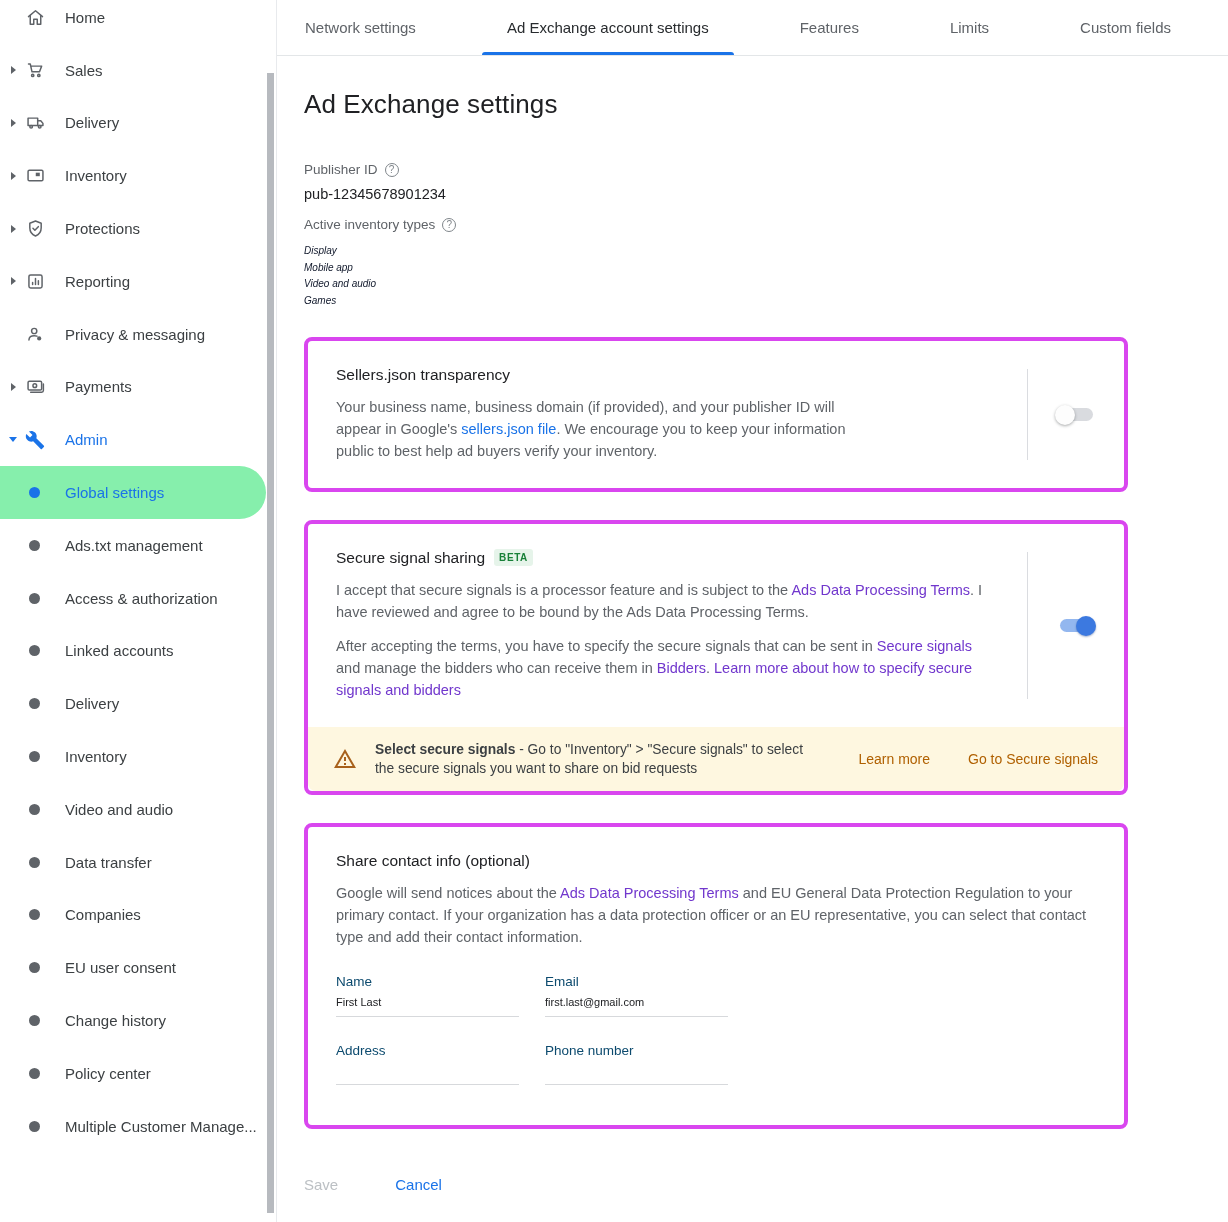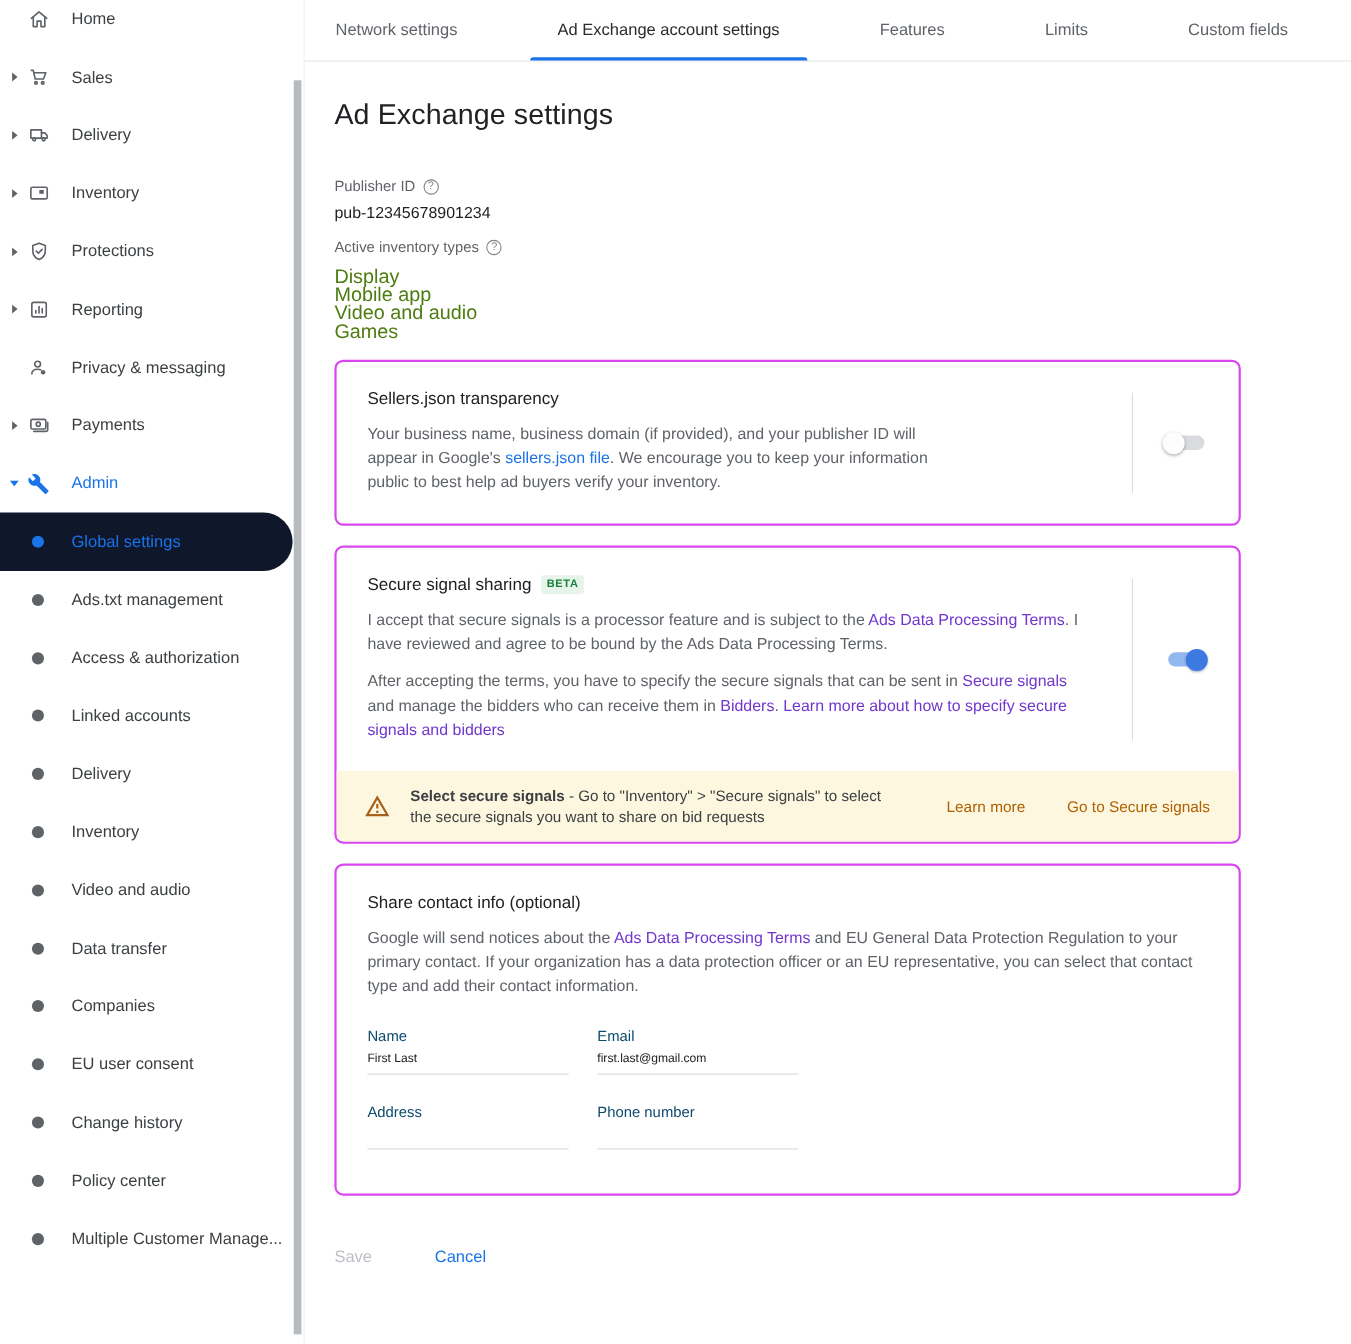--- a/index.html
+++ b/index.html
@@ -14,41 +14,41 @@
   .nav { margin-top:-9px; }
   .nav-item { position:relative; height:52.8px; display:flex; align-items:center; font-size:15px; color:#3c4043; cursor:pointer; }
   .nav-item .nav-icon { position:absolute; left:24px; width:22px; height:22px; display:flex; align-items:center; justify-content:center; }
   .nav-item .nav-label { position:absolute; left:65px; white-space:nowrap; }
   .caret-right { position:absolute; left:11px; width:0; height:0; border-top:4px solid transparent; border-bottom:4px solid transparent; border-left:5px solid #5f6368; }
   .caret-down  { position:absolute; left:9px; width:0; height:0; border-left:4px solid transparent; border-right:4px solid transparent; border-top:5px solid #1a73e8; }
   .nav-item.admin { color:#1a73e8; }
   .sub-item { position:relative; height:52.8px; display:flex; align-items:center; font-size:15px; color:#3c4043; cursor:pointer; }
   .sub-item .bullet { position:absolute; left:29px; width:11px; height:11px; border-radius:50%; background:#5f6368; }
   .sub-item .nav-label { position:absolute; left:65px; white-space:nowrap; }
-  .sub-item.selected { width:266px; background:#0f172a; border-radius:0 28px 28px 0; color:#1a73e8; }
+  .sub-item.selected { width:266px; background:#86efac; border-radius:0 28px 28px 0; color:#1a73e8; }
   .sub-item.selected .bullet { background:#1a73e8; }
   svg.nv { stroke:#5f6368; fill:none; stroke-width:1.7; stroke-linecap:round; stroke-linejoin:round; }
 
   
   .main { position:absolute; left:277px; top:0; width:951px; height:1222px; background:#fff; }
   .tabbar { height:56px; border-bottom:1px solid #e3e6e8; display:flex; align-items:stretch; justify-content:space-between; padding:0 32px 0 3px; }
   .tab { position:relative; display:flex; align-items:center; padding:0 25px; font-size:15px; color:#5f6368; cursor:pointer; white-space:nowrap; }
   .tab.active { color:#282b2e; font-weight:500; }
   .tab.active::after { content:''; position:absolute; left:0; right:0; bottom:0; height:3px; background:#1a73e8; border-radius:3px 3px 0 0; }
 
   .content { padding:0 100px 0 27px; }
   h1.page-title { margin:33px 0 0 0; font-size:26px; font-weight:400; color:#202124; letter-spacing:.1px; }
 
   .meta { margin-top:42px; }
   .meta-label { display:flex; align-items:center; font-size:13.5px; color:#5f6368; }
   .help { display:inline-flex; align-items:center; justify-content:center; width:14px; height:14px; border:1.3px solid #80868b; border-radius:50%; font-size:10px; color:#80868b; margin-left:7px; cursor:pointer; }
   .meta-value { font-size:14.5px; color:#202124; margin:9px 0 15px; }
-  .inv-list { font-size:18px; color:#4d7c0f; line-height:16.5px; margin-top:11px; }
-
-  .card { border:2px solid #d946ef; border-radius:8px; margin-top:18px; }
+  .inv-list { font-size:10px; color:#0f172a; line-height:16.5px; margin-top:11px;font-style:italic; }
+
+  .card { border:4px solid #d946ef; border-radius:8px; margin-top:28px; }
   .card-row { display:flex; }
   .card-body { flex:1; padding:25px 28px 26px; }
   .card-rail { width:97px; position:relative; display:flex; align-items:center; justify-content:center; }
   .card-rail::before { content:''; position:absolute; left:0; top:28px; bottom:28px; border-left:1px solid #dadce0; }
   .card-title { font-size:15.5px; color:#202124; }
   .card-text { font-size:14.5px; color:#5f6368; line-height:22px; margin-top:12px; }
   .w1 { max-width:525px; } .w2 { max-width:655px; }
   .link-blue { color:#1a73e8; cursor:pointer; }
   .link-purple { color:#7137cd; cursor:pointer; }
   .beta { display:inline-block; font-size:10px; font-weight:700; letter-spacing:.6px; color:#188038; background:#e6f4ea; border-radius:3px; padding:3px 5px; margin-left:9px; vertical-align:2px; }

